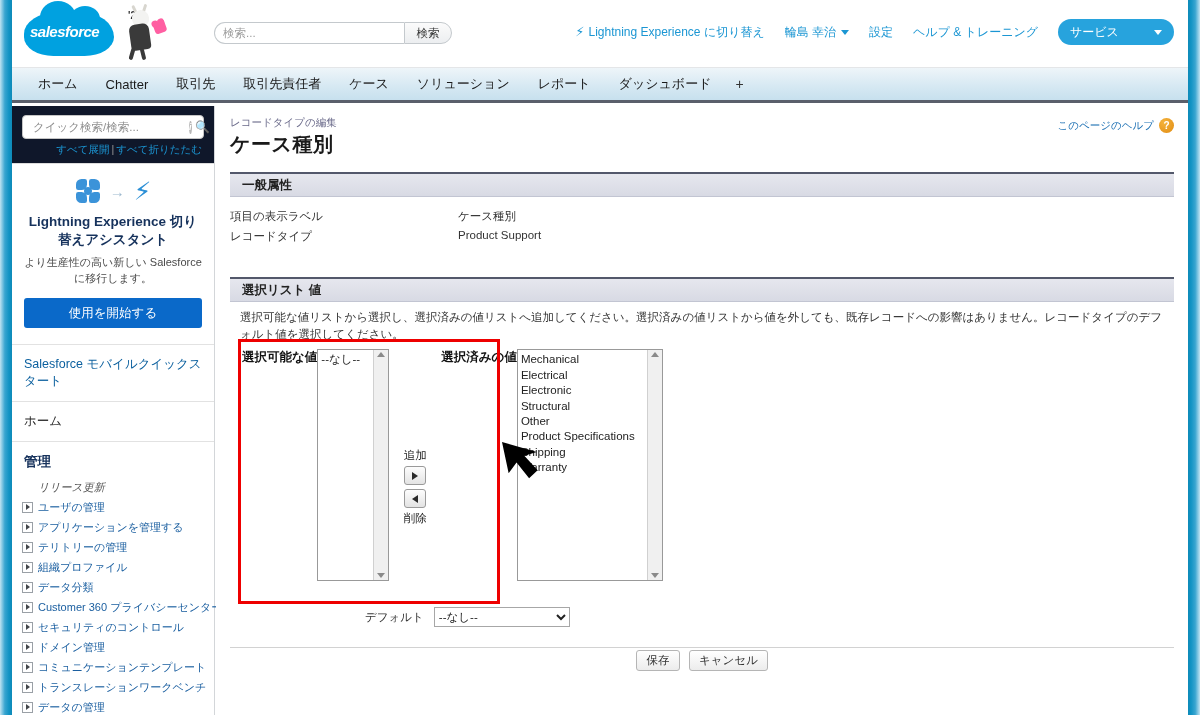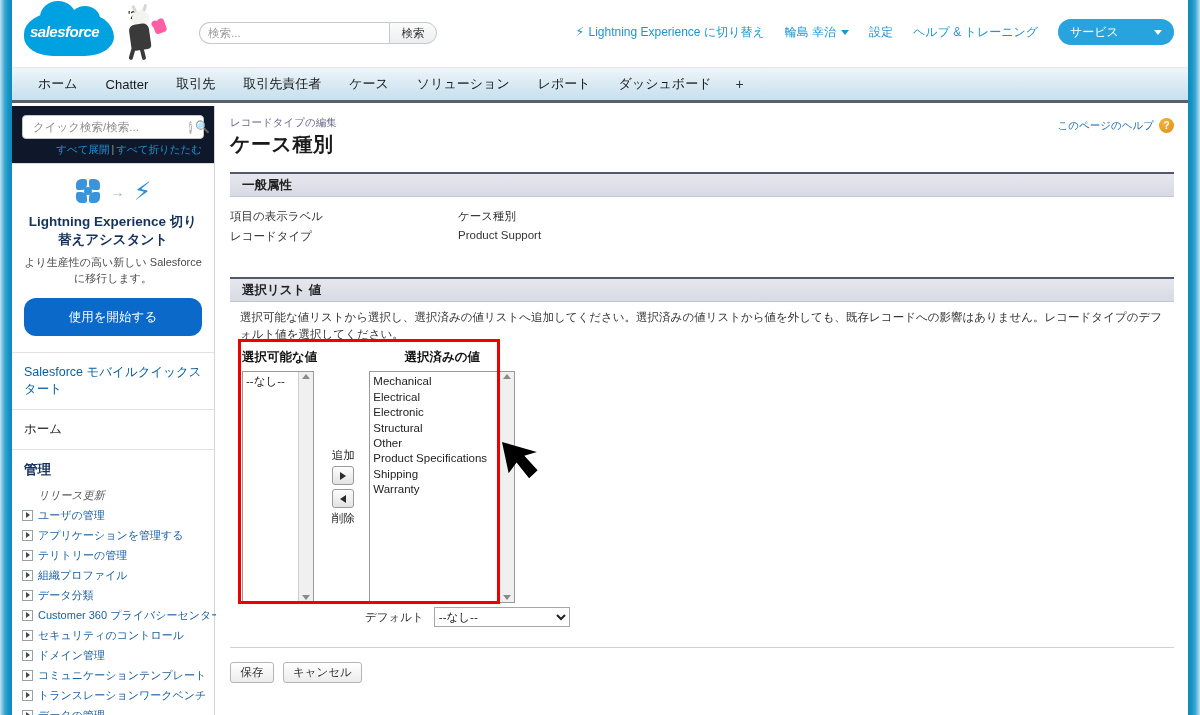--- a/index.html
+++ b/index.html
@@ -93,21 +93,21 @@
   }
   .astro .heart:before { left: -1px; top: -3px; }
   .astro .heart:after { left: 5px; top: -3px; }
   .astro .leg1, .astro .leg2 {
     position: absolute; width: 4px; height: 12px; background: #3a3a3a; border-radius: 2px;
   }
   .astro .leg1 { left: 18px; top: 42px; transform: rotate(16deg); }
   .astro .leg2 { left: 29px; top: 42px; transform: rotate(-14deg); }
 
   .hdr-search {
-    position: absolute; left: 187px; top: 22px;
+    position: absolute; left: 202px; top: 22px;
     display: flex; align-items: stretch;
   }
   .hdr-search input {
     width: 190px; height: 22px;
     border: 1px solid #c4c9cd; border-right: none;
     border-radius: 12px 0 0 12px;
     padding: 0 8px; font-size: 11.5px; color: #333;
     background: #fff; outline: none;
     font-family: "Liberation Sans", sans-serif;
   }
@@ -205,22 +205,22 @@
   .flower i:nth-child(4) { left: 1px; bottom: 1px; transform: rotate(270deg); }
   .flower b {
     position: absolute; left: 9px; top: 9px; width: 8px; height: 8px;
     background: #3b93d9; border-radius: 50%;
   }
   .arrow-r { color: #9db9cf; font-size: 15px; line-height: 1; }
   .bolt-big { color: #2b8fd6; font-size: 25px; line-height: 1; font-weight: 700; }
   .lex-title { font-size: 13.5px; font-weight: 700; color: #16325c; line-height: 1.35; margin-bottom: 6px; }
   .lex-sub { font-size: 11px; color: #4a4a4a; line-height: 1.4; margin-bottom: 12px; }
   .lex-btn {
-    display: block; width: 100%; height: 38px; background: #0a69c9; color: #fff;
-    border: none; border-radius: 12px; font-size: 12.5px; cursor: pointer;
+    display: block; width: 100%; height: 30px; background: #0a69c9; color: #fff;
+    border: none; border-radius: 3px; font-size: 12.5px; cursor: pointer;
     font-family: "Liberation Sans", sans-serif;
   }
 
   .side-sec {
     padding: 11px 12px; border-bottom: 1px solid #e2e2e2;
     font-size: 12.5px; color: #0a5f9e; cursor: pointer;
   }
   .side-sec.dark { color: #222; }
   .side-head {
     padding: 11px 12px 6px 12px; font-size: 13.5px; font-weight: 700; color: #16325c;
@@ -271,21 +271,21 @@
   .attr-label { width: 228px; padding-right: 14px; color: #333; }
   .attr-value { color: #333; }
 
   .pl-desc { font-size: 11.5px; color: #333; line-height: 1.45; padding: 7px 2px 4px 10px; }
 
   
   .dual {
     position: relative; display: flex; align-items: flex-start;
     padding-left: 12px; margin-top: 3px;
   }
-  .col { display: flex; flex-direction: column; }
+  .col { display: flex; flex-direction: row; }
   .col-title { font-size: 12.5px; font-weight: 700; color: #111; margin-bottom: 5px; }
   .col-title.c2 { text-align: center; }
   .listbox {
     width: 72px; height: 232px; border: 1px solid #999; background: #fff;
     display: flex; overflow: hidden;
   }
   .listbox.wide { width: 146px; }
   .lb-items { flex: 1; padding: 2px 3px; overflow: hidden; }
   .lb-items div {
     font-size: 11.5px; color: #222; line-height: 15.4px; white-space: nowrap; cursor: pointer;
@@ -327,22 +327,22 @@
   .default-row {
     display: flex; align-items: center; gap: 10px;
     padding-left: 135px; margin-top: 4px; font-size: 11.5px; color: #333;
   }
   .default-row select {
     width: 136px; height: 20px; font-size: 11.5px; border: 1px solid #a7a7a7;
     background: #fff; font-family: "Liberation Sans", sans-serif; color: #222;
   }
 
   .btn-row {
-    border-top: 1px solid #d2d2d2; margin-top: 20px; padding-top: 14px;
-    display: flex; justify-content: flex-start; gap: 9px;
+    border-top: 1px solid #d2d2d2; margin-top: 20px; padding-top: 2px;
+    display: flex; justify-content: center; gap: 9px;
   }
   .std-btn {
     min-width: 44px; height: 21px; padding: 0 9px;
     border: 1px solid #b5b5b5; border-radius: 3px;
     background: linear-gradient(to bottom,#ffffff,#ececec);
     font-size: 11.5px; color: #333; cursor: pointer;
     font-family: "Liberation Sans", sans-serif;
   }
 </style>
 </head>

